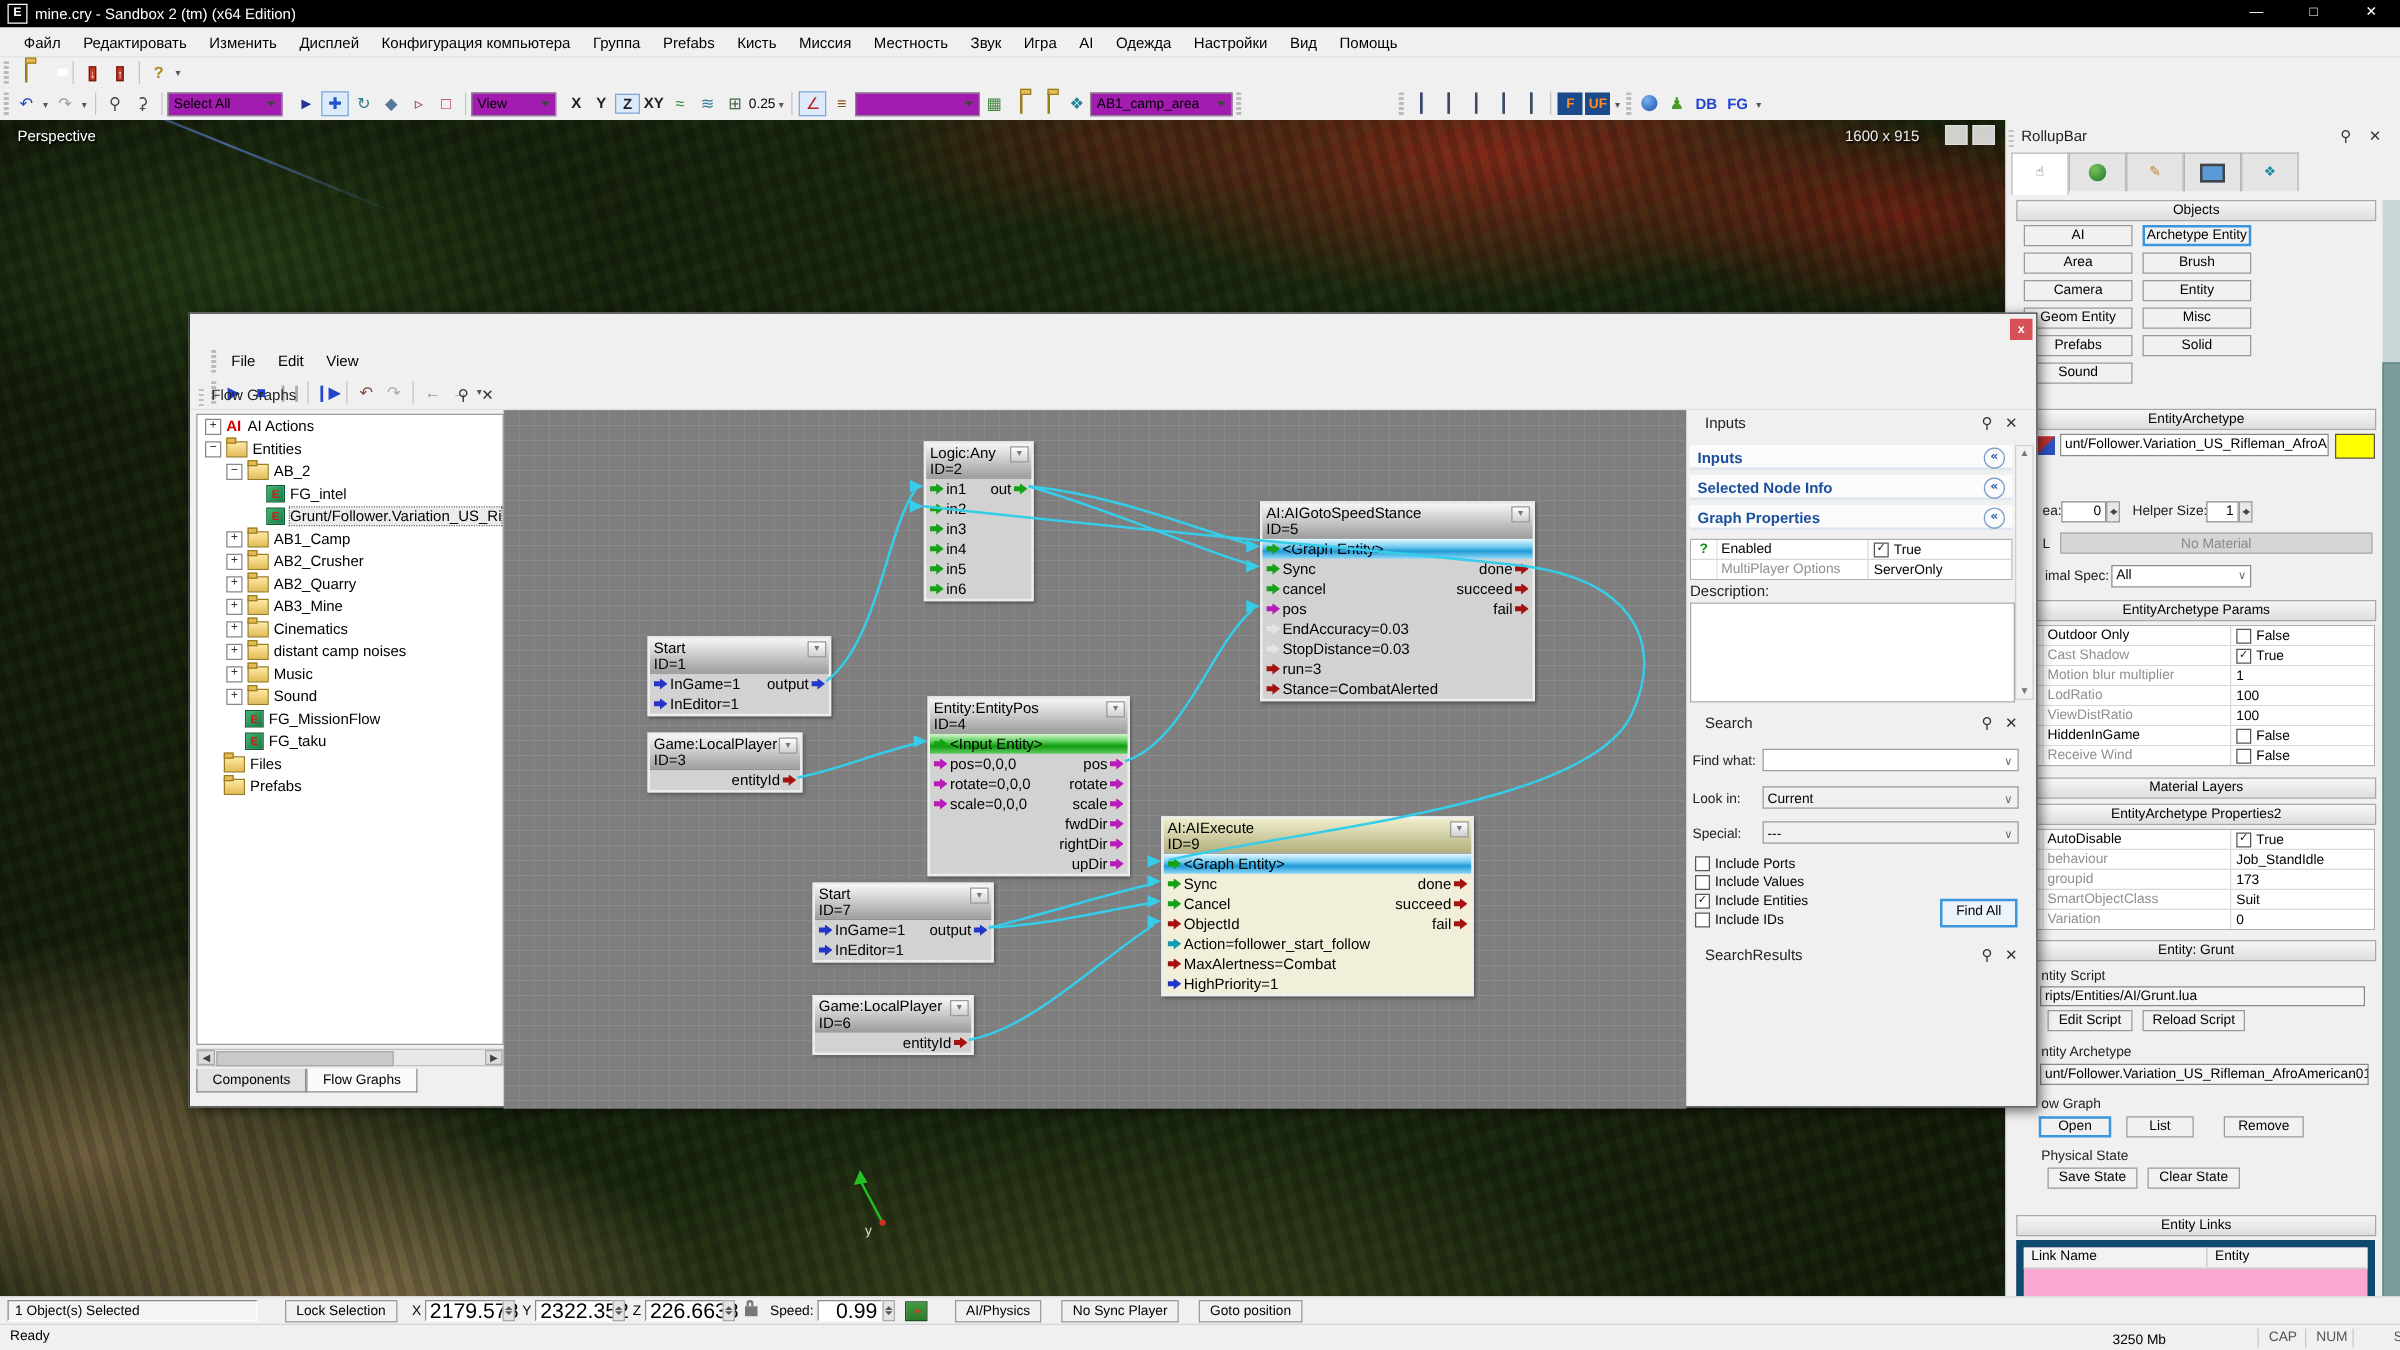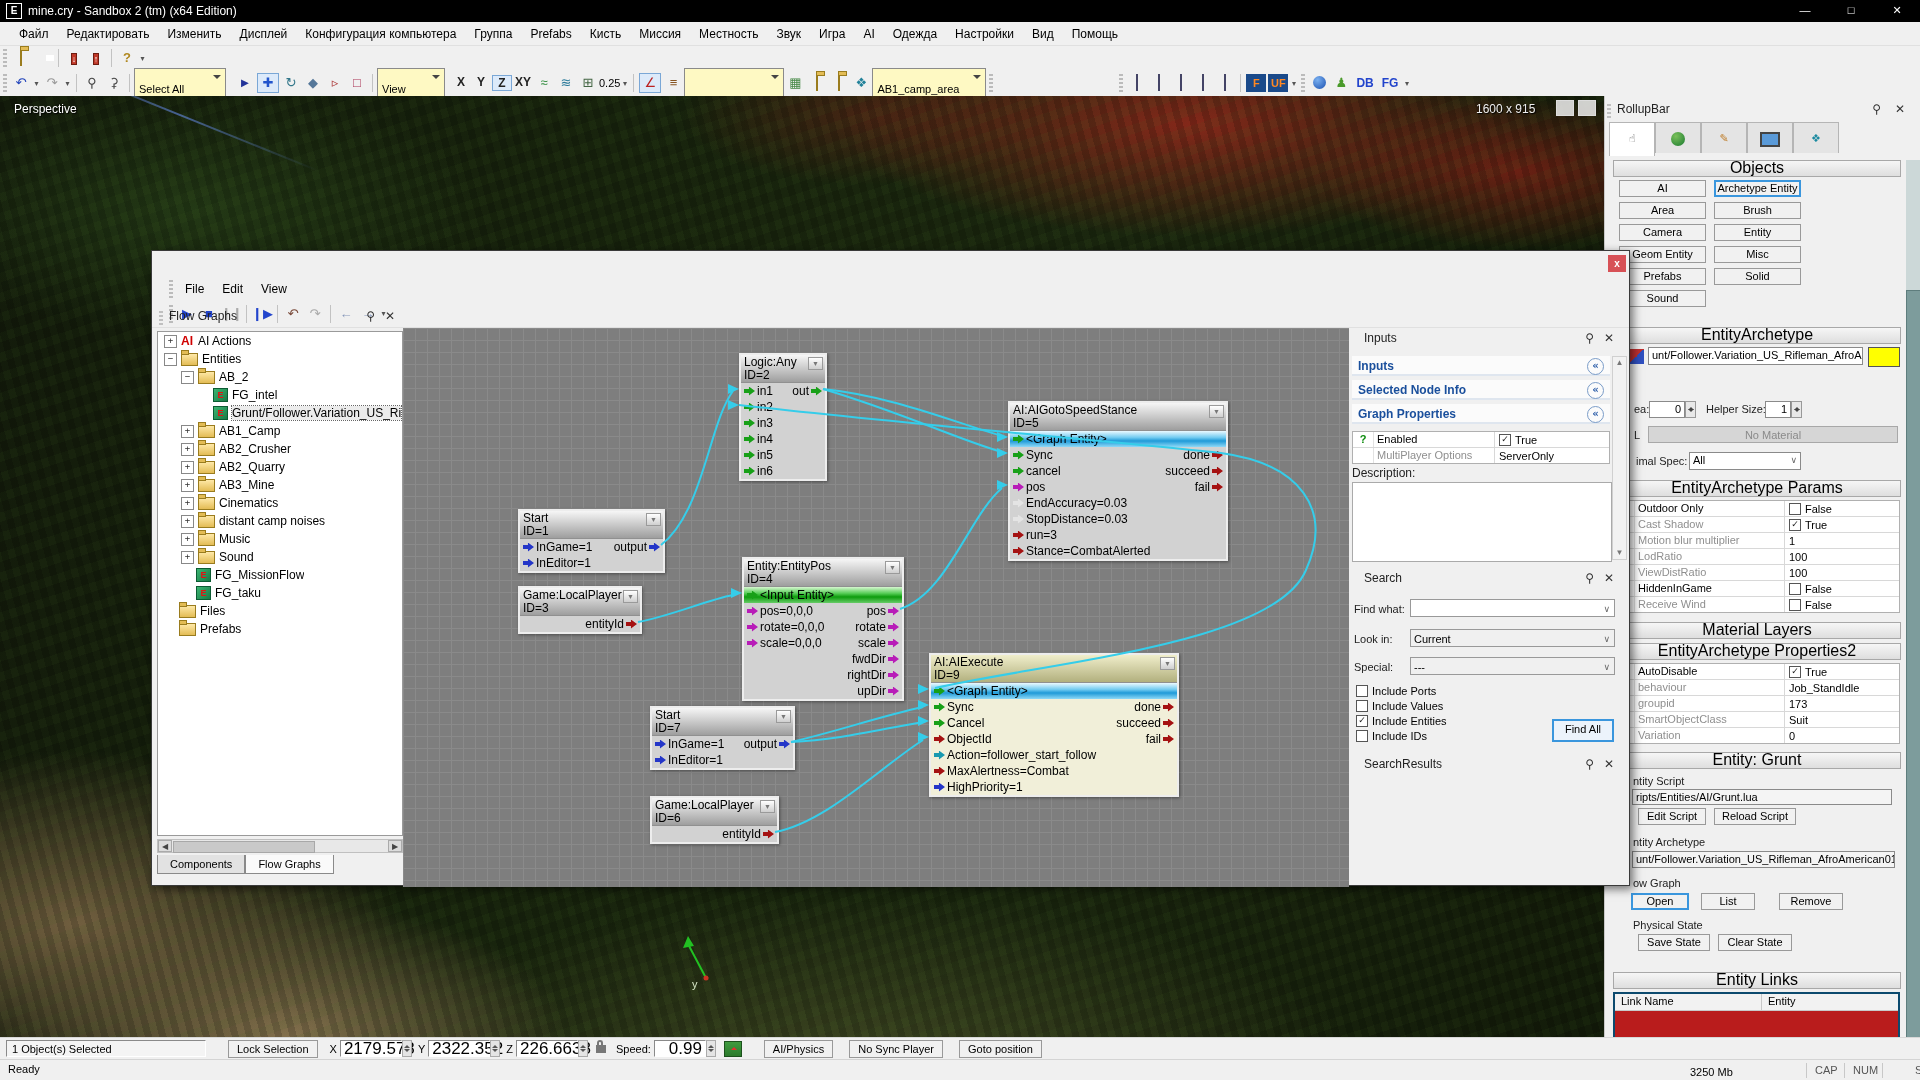--- a/index.html
+++ b/index.html
@@ -18,22 +18,22 @@
   .mi{padding:2px 9px;white-space:nowrap;}
   .tb{position:absolute;left:0;width:1920px;background:#f0f0f0;display:flex;align-items:center;}
   #toolbar1{top:46px;height:24px;border-bottom:1px solid #e2e2e2;}
   #toolbar2{top:70px;height:26px;border-bottom:1px solid #d8d8d8;}
   .tsep{width:1px;height:18px;background:#c2c2c2;margin:0 4px;flex:0 0 auto;}
   .grip{width:4px;height:18px;margin:0 3px;flex:0 0 auto;
         background:repeating-linear-gradient(180deg,#bbb 0 2px,transparent 2px 4px);}
   .ticon{flex:0 0 auto;width:20px;height:18px;text-align:center;line-height:18px;font-size:13px;margin:0 1px;}
   .ticon.boxed{border:1px solid #7aa7d6;background:#dceafa;}
   .dropcaret{flex:0 0 auto;width:9px;font-size:8px;color:#555;text-align:center;}
-  .combo{flex:0 0 auto;position:relative;background:#fef9c3;border:1px solid #8a8a8a;height:17px;line-height:17px;
-         padding:12px 16px 0 4px;font-size:11px;}
+  .combo{flex:0 0 auto;position:relative;background:#a21caf;border:1px solid #8a8a8a;height:17px;line-height:17px;
+         padding:0 16px 0 4px;font-size:11px;}
   .combo::after{content:"";position:absolute;right:4px;top:6px;border:4px solid transparent;border-top-color:#444;}
   .axisbtn{flex:0 0 auto;width:18px;text-align:center;font-weight:bold;font-size:12px;color:#222;margin:0 1px;}
   .axisbtn.active{border:1px solid #7aa7d6;background:#dceafa;}
   .floppy{width:14px;height:13px;background:#2244aa;position:relative;}
   .floppy::after{content:"";position:absolute;left:3px;top:6px;width:8px;height:6px;background:#fff;}
   .folderic{width:16px;height:11px;background:linear-gradient(#ffe9a8,#e3bc55);border:1px solid #9a7c1e;position:relative;}
   .folderic::before{content:"";position:absolute;left:-1px;top:-4px;width:7px;height:3px;background:#e3bc55;border:1px solid #9a7c1e;}
   .redbox{width:12px;height:12px;background:#c03828;border:1px solid #701c10;position:relative;color:#fff;font:9px/12px sans-serif;text-align:center;}
   .minisq{width:14px;height:13px;border:1px solid #446;position:relative;}
   
@@ -56,21 +56,21 @@
   #vpres{position:absolute;left:1476px;top:6px;color:#eee;font-size:12px;text-shadow:1px 1px 1px #000;}
   .vpicon{position:absolute;top:4px;width:16px;height:14px;border:1px solid #ddd;background:rgba(240,240,240,.85);}
   
   #rollup{position:absolute;left:1604px;top:96px;width:316px;height:963px;background:#f0f0f0;border-left:1px solid #c8c8c8;font-size:11px;}
   .panelhdr{position:absolute;height:20px;font-size:12px;color:#222;}
   .panelhdr .gripv{position:absolute;left:2px;top:2px;width:4px;height:14px;background:repeating-linear-gradient(180deg,#c0c0c0 0 2px,transparent 2px 4px);}
   .pinx{position:absolute;top:0;font-size:12px;color:#333;}
   .rtab{position:absolute;top:26px;width:44px;height:30px;border:1px solid #b5b5b5;border-bottom:none;background:#e4e4e4;text-align:center;line-height:30px;}
   .rtab.active{background:#fff;height:33px;}
   .roll-hdr{position:absolute;left:8px;width:286px;height:15px;background:linear-gradient(#f6f6f6,#dedede);
-            border:1px solid #a8a8a8;text-align:center;font-size:16px;line-height:14px;}
+            border:1px solid #a8a8a8;text-align:center;font-size:11px;line-height:14px;}
   .rbtn{background:#f1f1f1;border:1px solid #999;font-size:11px;text-align:center;line-height:15px;height:17px;box-sizing:border-box;}
   .rbtn.sel{border:2px solid #3a96dd;line-height:13px;}
   #objgrid{position:absolute;left:14px;top:84px;width:182px;display:grid;grid-template-columns:87px 87px;gap:5px 8px;}
   .rgrid{position:absolute;left:8px;width:287px;background:#fff;border:1px solid #b0b0b0;box-sizing:border-box;}
   .grow{display:flex;height:15px;line-height:14px;border-bottom:1px solid #d8d8d8;font-size:11px;background:#fff;}
   .grow:last-child{border-bottom:none;}
   .gic{width:20px;text-align:center;flex:0 0 auto;border-right:1px solid #e2e2e2;}
   .gname{flex:1;padding-left:3px;overflow:hidden;white-space:nowrap;}
   .gname.gray{color:#8f8f8f;}
   .gval{width:110px;flex:0 0 auto;border-left:1px solid #d8d8d8;padding-left:4px;display:flex;align-items:center;overflow:hidden;}
@@ -446,21 +446,21 @@
         <div class="rbtn abs " style="left: 26px; top: 797px; width: 58px; border: 2px solid rgb(58, 150, 221); line-height: 13px;">Open</div>
         <div class="rbtn abs" style="left: 96px; top: 797px; width: 54px;">List</div>
         <div class="rbtn abs" style="left: 174px; top: 797px; width: 64px;">Remove</div>
       </div>
     <span class="rlabel" style="left:28px;top:823px;">Physical State</span>
     <div id="physbtns">
         <div class="rbtn abs" style="left: 33px; top: 838px; width: 72px;">Save State</div>
         <div class="rbtn abs" style="left: 113px; top: 838px; width: 74px;">Clear State</div>
       </div>
     <div class="roll-hdr" style="top:876px;">Entity Links</div>
-    <div class="abs" style="left:8px;top:896px;width:287px;height:60px;background:#b91c1c;border:2px solid #0c4a6e;box-sizing:border-box;">
+    <div class="abs" style="left:8px;top:896px;width:287px;height:60px;background:#f9a8d4;border:6px solid #0c4a6e;box-sizing:border-box;">
       <div style="display:flex;height:16px;border-bottom:1px solid #c8c8c8;background:#f2f2f2;font-size:11px;line-height:15px;">
         <span style="width:140px;padding-left:6px;border-right:1px solid #c8c8c8;">Link Name</span>
         <span style="padding-left:6px;">Entity</span>
       </div>
     </div>
     <div id="rscroll">
         <div id="rthumb"></div>
       </div>
   </div>
 

